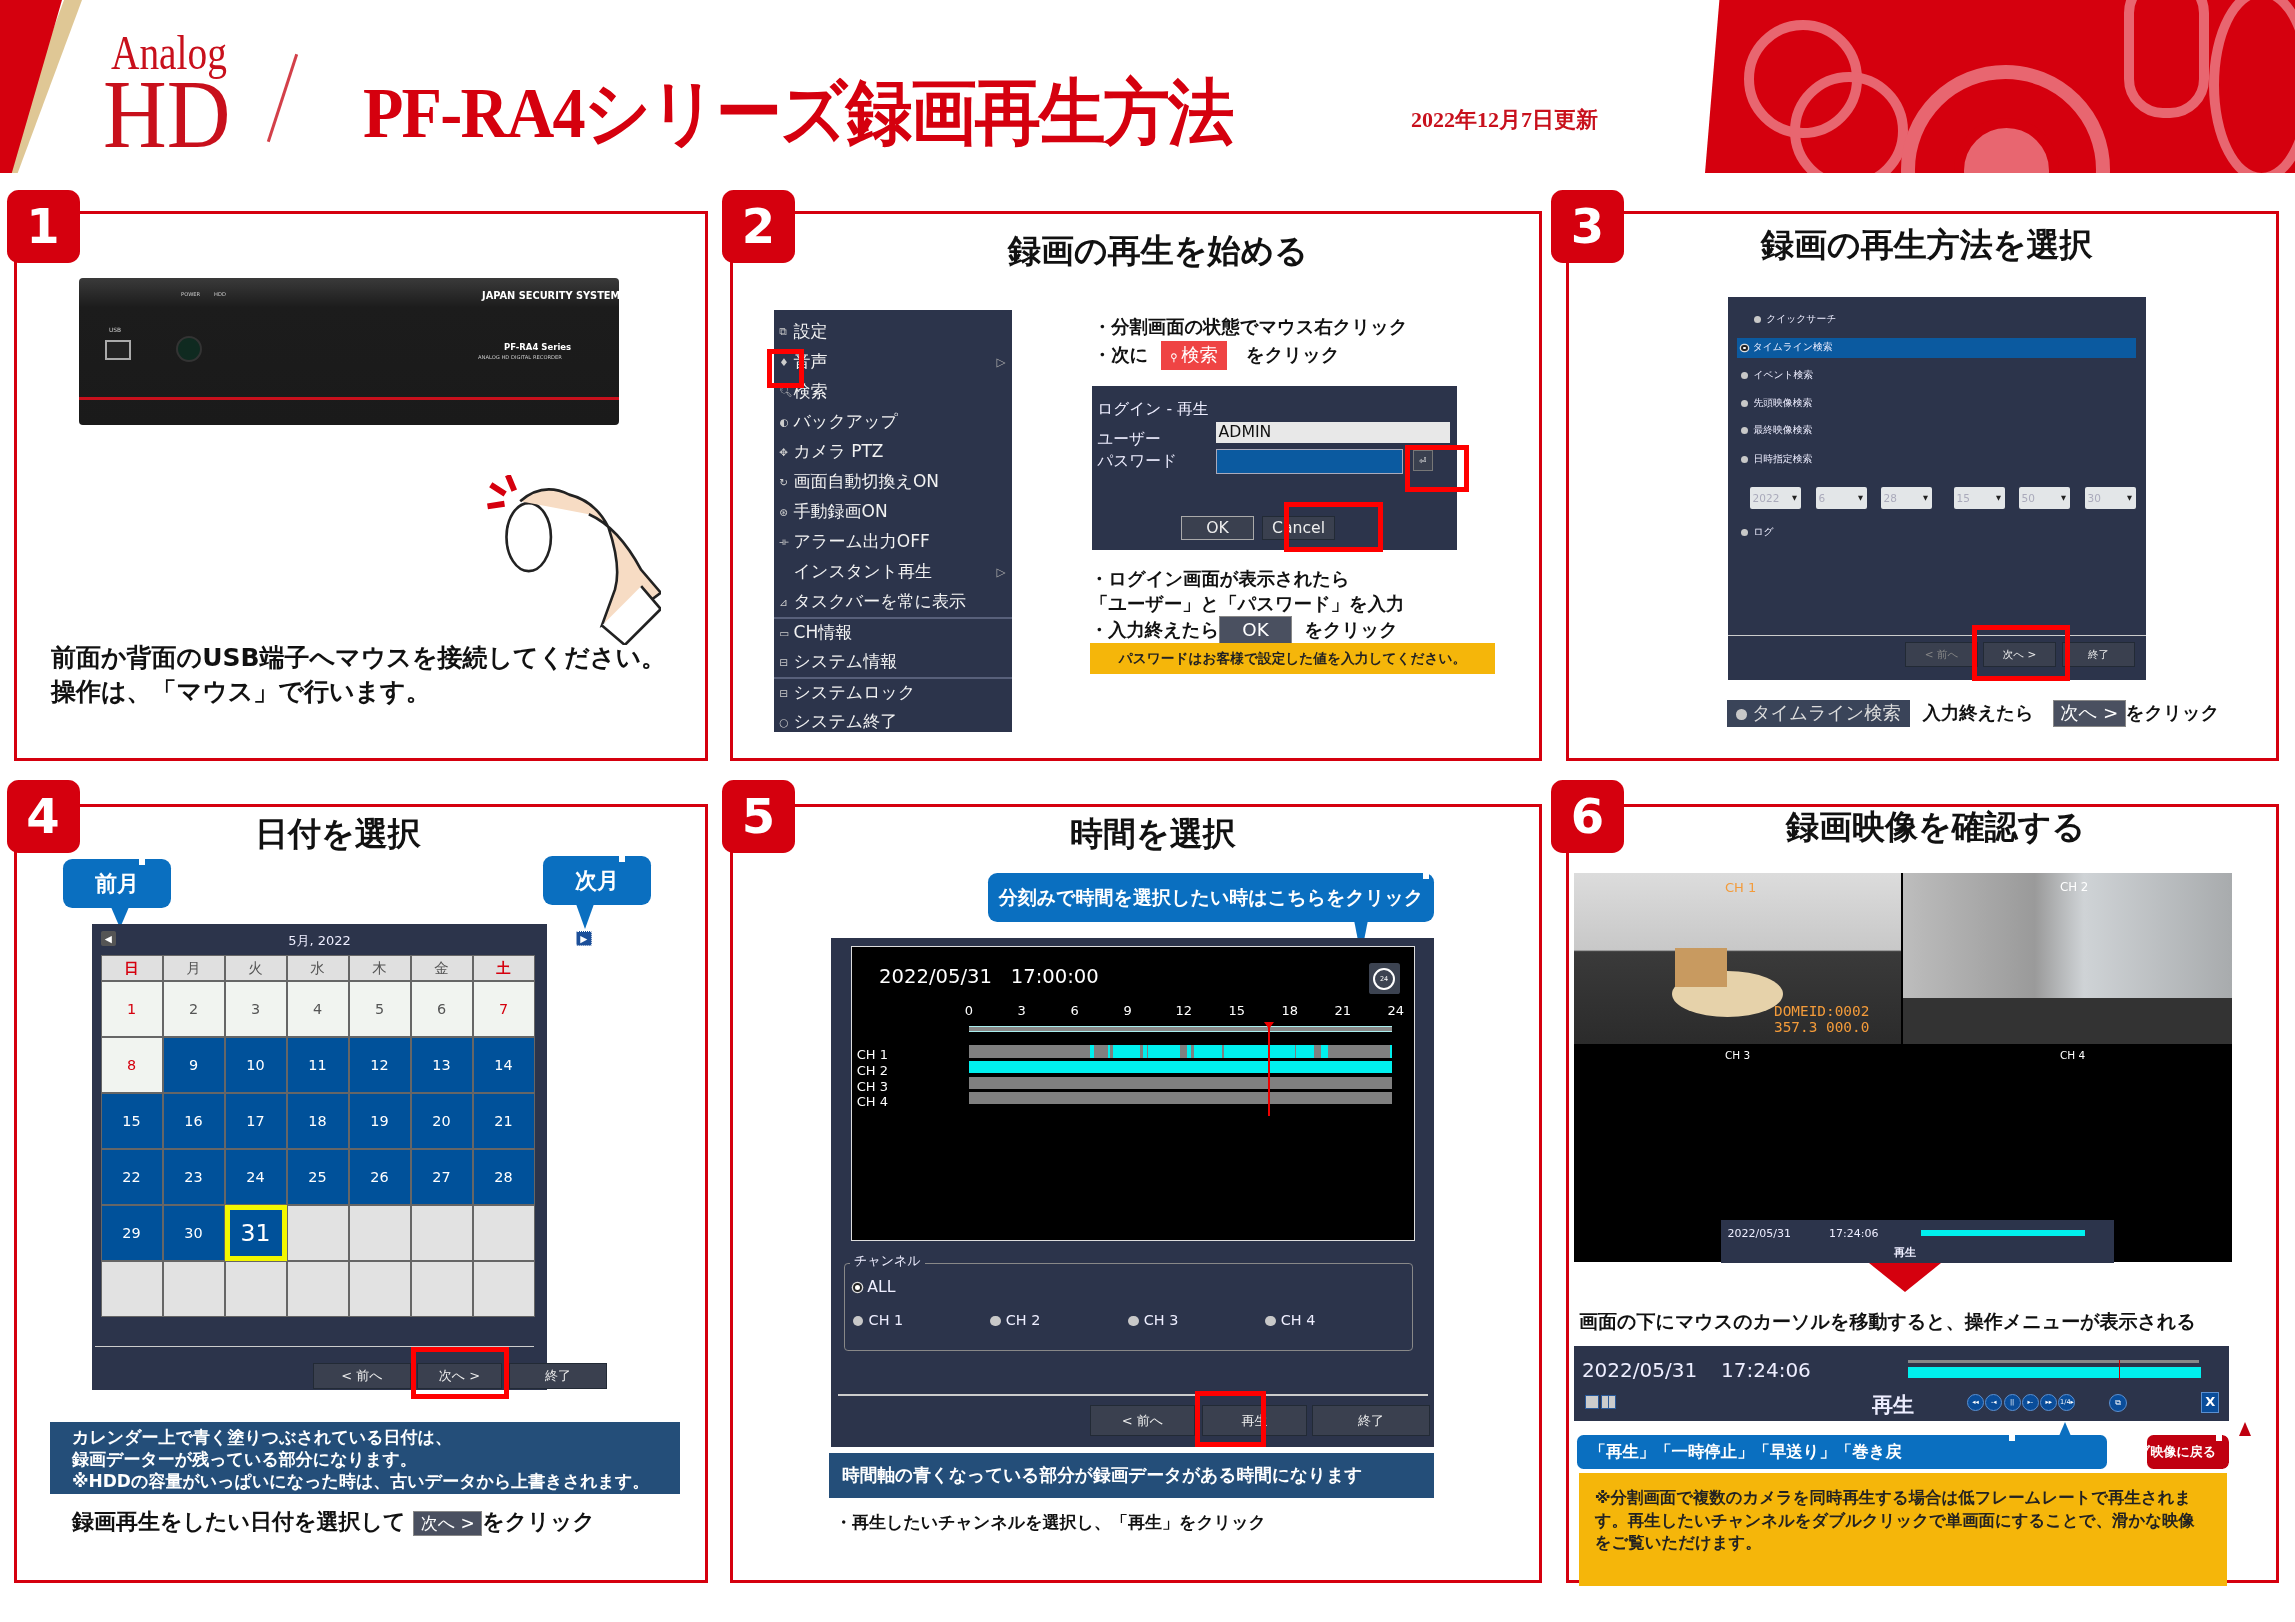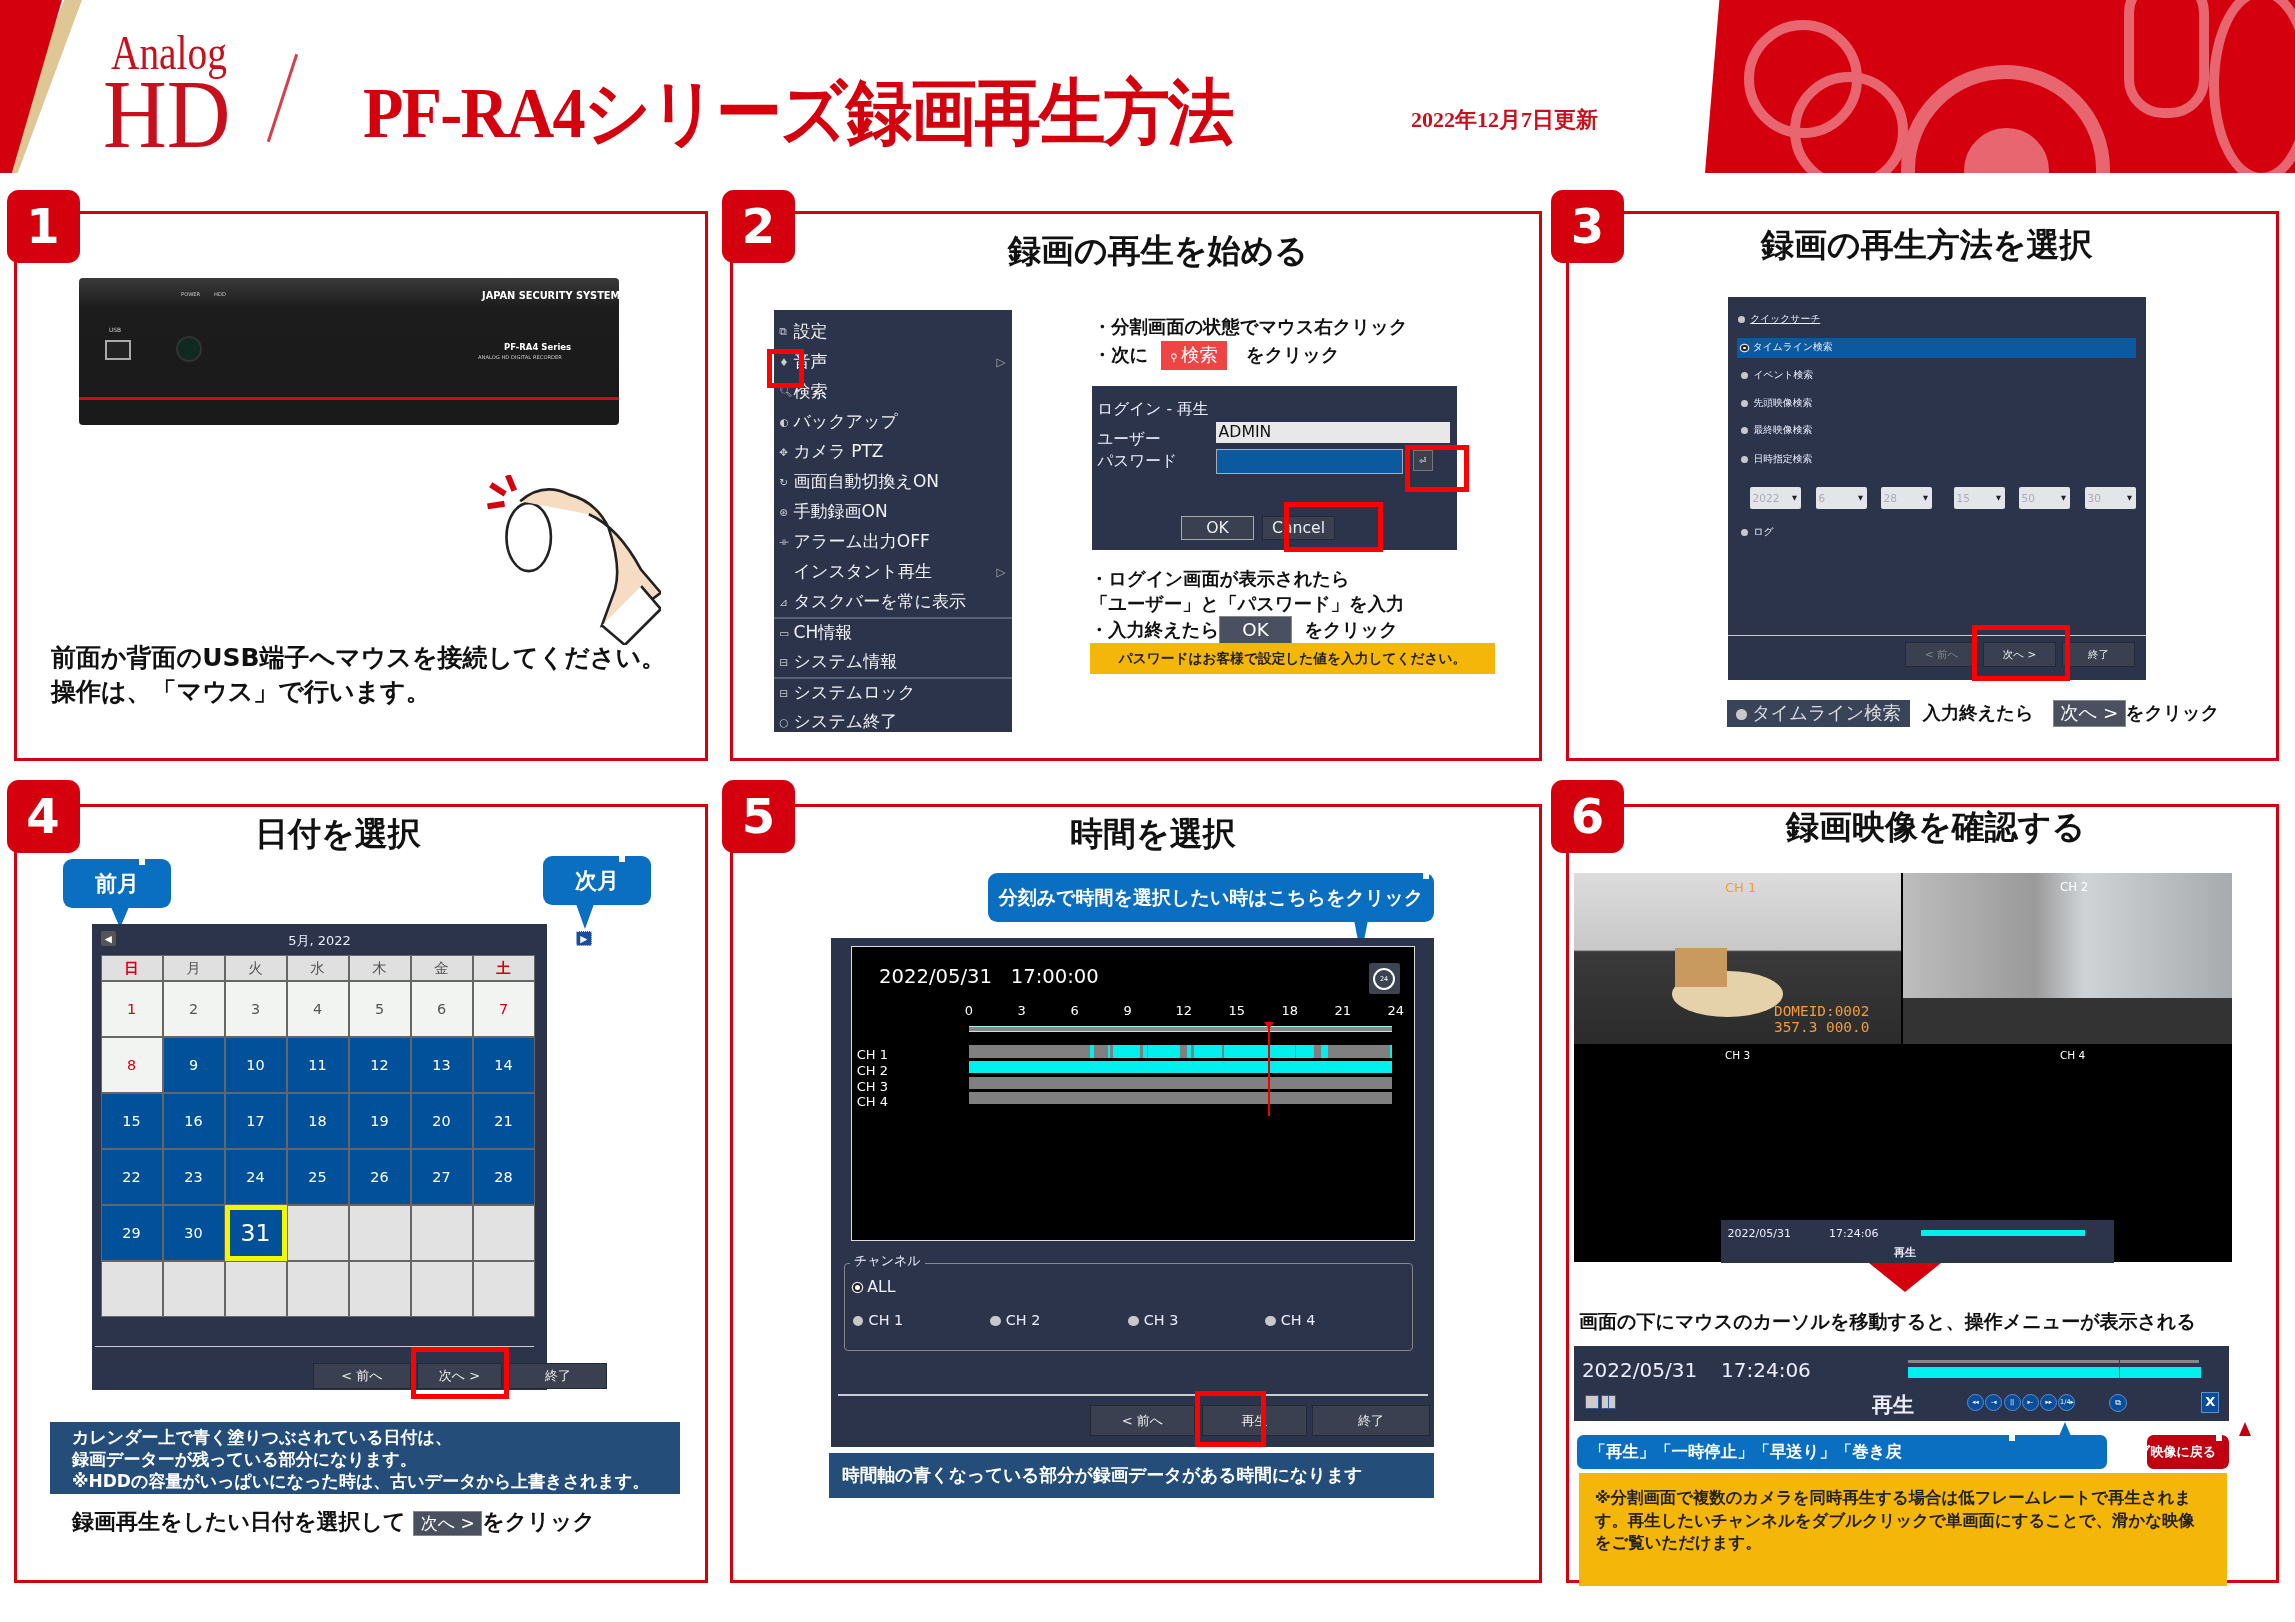--- a/index.html
+++ b/index.html
@@ -184,21 +184,21 @@
   <div><span>・入力終えたら</span><span class="chip-gray" style="padding:0 22px"><span>OK</span></span>&nbsp;&nbsp;<span>をクリック</span></div>
 </div>
 <div class="note-yellow" style="left:1090px;top:643px;width:405px;height:31px;font-size:13.7px;line-height:31px;text-align:center">パスワードはお客様で設定した値を入力してください。</div>
 
 <div class="panel" style="left:1566px;top:211px;width:713px;height:550px"></div>
 <div class="step-badge" style="left:1551px;top:190px">3</div>
 <div class="panel-title" style="left:1761px;top:223px">録画の再生方法を選択</div>
 
 <div class="abs dvr-ui" style="left:1728px;top:297px;width:418px;height:383px">
   <div id="search-options">
-      <div class="abs" style="left: 6px; top: 13px; width: 399px; height: 19.6px; font-size: 9.8px; padding-left: 3.9px; display: flex; align-items: center; text-decoration: underline;">
+      <div class="abs" style="left: 22px; top: 13px; width: 399px; height: 19.6px; font-size: 9.8px; padding-left: 3.9px; display: flex; align-items: center;">
         <span class="radio" style="width: 7.2px; height: 7.2px;"></span>
         <span>クイックサーチ</span>
       </div>
       <div class="abs" style="left: 9.2px; top: 41px; width: 399px; height: 19.6px; font-size: 9.8px; padding-left: 3.9px; display: flex; align-items: center; background: rgb(11, 90, 160);">
         <span class="radio sel" style="width: 6.5px; height: 6.5px; border-width: 2px;"></span>
         <span>タイムライン検索</span>
       </div>
       <div class="abs" style="left: 9.2px; top: 69px; width: 399px; height: 19.6px; font-size: 9.8px; padding-left: 3.9px; display: flex; align-items: center;">
         <span class="radio" style="width: 7.2px; height: 7.2px;"></span>
         <span>イベント検索</span>
@@ -381,20 +381,21 @@
     <div class="abs" style="left:420px;top:48px;font-size:14.4px"><span class="radio"></span><span>CH 4</span></div>
   </div>
   <div class="abs" style="left:6.5px;right:6.5px;top:456px;border-top:2px solid #ccc"></div>
   <div class="btn-dvr" style="left:259px;top:467px;width:105px;height:31px;line-height:29px">&lt; 前へ</div>
   <div class="btn-dvr" style="left:371px;top:467px;width:105px;height:31px;line-height:29px">再生</div>
   <div class="btn-dvr" style="left:481px;top:467px;width:118px;height:31px;line-height:29px">終了</div>
 </div>
 <div class="redbox" style="left:1195px;top:1391px;width:73px;height:56px;width:71px"></div>
 <div class="note-blue" style="left:829px;top:1453px;width:605px;height:45px;line-height:45px;padding-left:13px;font-size:17.7px">時間軸の青くなっている部分が録画データがある時間になります</div>
 <div class="caption" style="left:835px;top:1505px;font-size:17px;line-height:2">
+  <div>・再生したいチャンネルを選択し、「再生」をクリック</div>
 </div>
 
 <div class="panel" style="left:1566px;top:804px;width:713px;height:779px"></div>
 <div class="step-badge" style="left:1551px;top:780px">6</div>
 <div class="panel-title" style="left:1786px;top:805px">録画映像を確認する</div>
 
 <div class="abs" style="left:1574px;top:873px;width:658px;height:389px;background:#000">
   <div class="abs" style="left:0;top:0;width:327px;height:171px;background:linear-gradient(180deg,#dcdcdc 0%,#c8c8c8 45%,#3a3a3a 46%,#2b2b2b 100%)">
     <div class="abs" style="left:98px;top:98px;width:111px;height:46px;border-radius:50%;background:#e6d2aa"></div>
     <div class="abs" style="left:101px;top:75px;width:52px;height:39px;background:#c89a60"></div>

